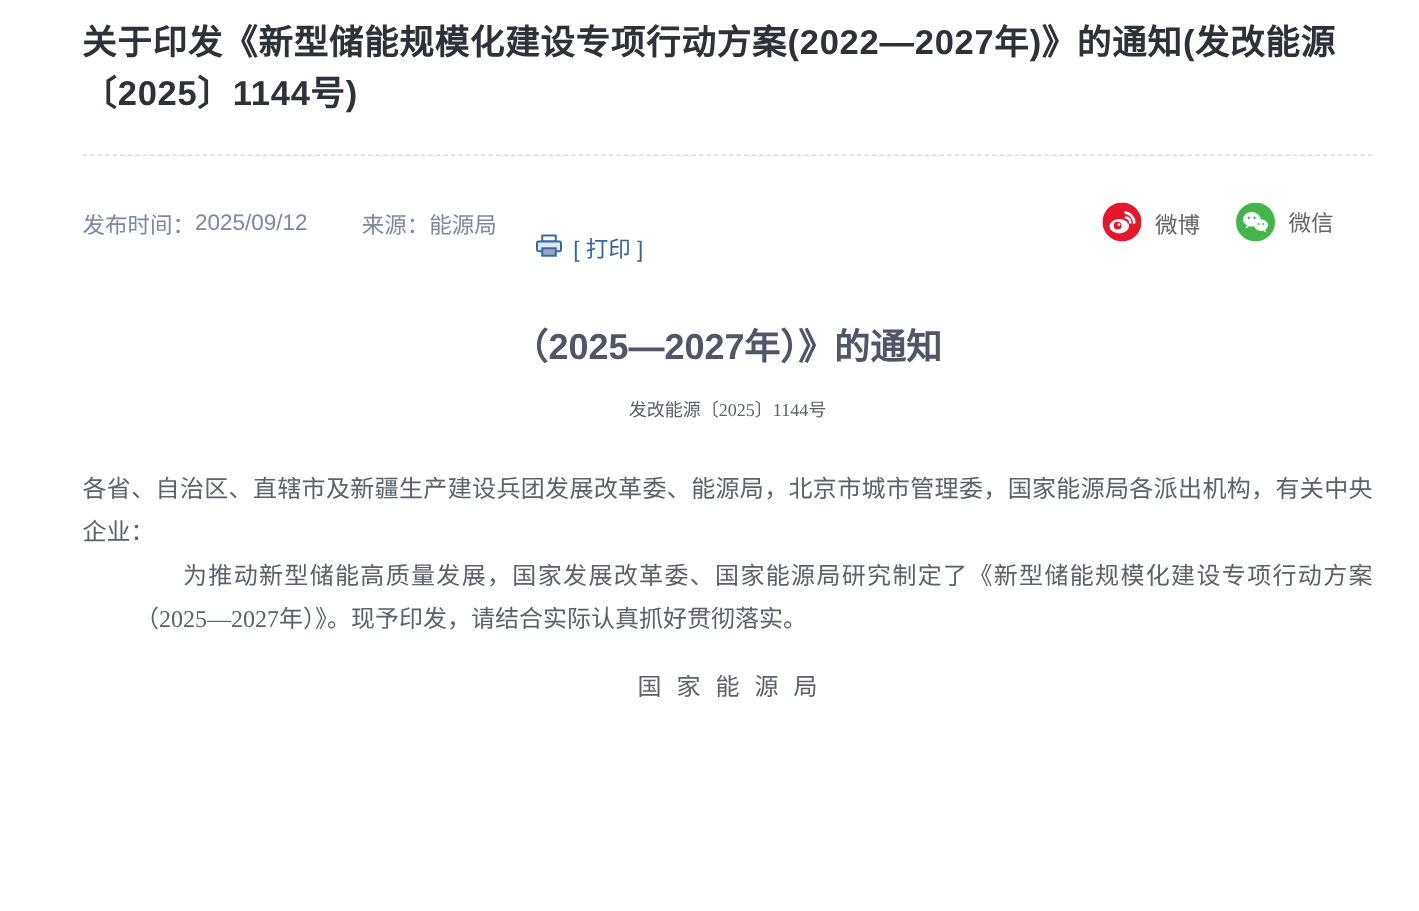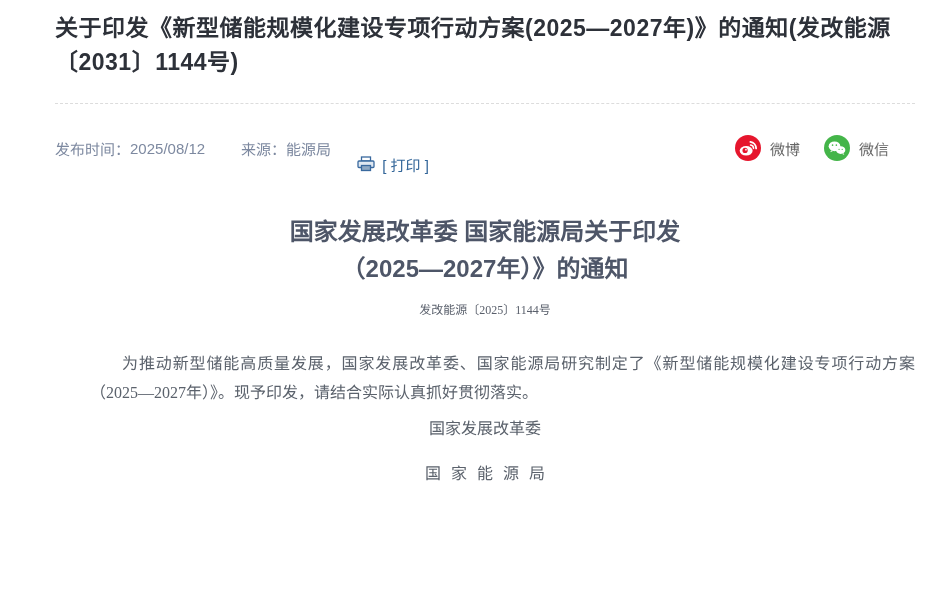--- a/index.html
+++ b/index.html
@@ -96,27 +96,27 @@
     font-family: "Liberation Serif", "DejaVu Serif", serif;
   }
   .signature .spread { word-spacing: 6px; margin-top: 17px; }
 </style>
 </head>
 <body>
 
 <div class="content">
 
   <div class="page-header">
-    <h1>关于印发《新型储能规模化建设专项行动方案(2025—2027年)》的通知(发改能源〔2031〕1144号)</h1>
+    <h1>关于印发《新型储能规模化建设专项行动方案(2022—2027年)》的通知(发改能源〔2025〕1144号)</h1>
   </div>
 
   <div class="meta-row">
     <div class="meta-item">
       <span>发布时间：</span>
-      <span>2025/08/12</span>
+      <span>2025/09/12</span>
     </div>
     <div class="meta-item meta-source">
       <span>来源：</span>
       <span>能源局</span>
     </div>
     <div class="print-button">
       <span>
         <svg width="18" height="16" viewBox="0 0 18 16">
           <rect x="4.5" y="1" width="9" height="4" fill="#ffffff" stroke="#39699e" stroke-width="1.3"></rect>
           <rect x="1" y="5" width="16" height="6.5" rx="1" fill="#dfe8f2" stroke="#39699e" stroke-width="1.3"></rect>
@@ -152,28 +152,27 @@
             <circle cx="13.9" cy="13.2" r="0.6" fill="#44b549"></circle>
             <circle cx="16.8" cy="13.2" r="0.6" fill="#44b549"></circle>
           </svg>
         </span>
         <span>微信</span>
       </div>
     </div>
   </div>
 
   <div class="doc-title">
-    <div>国家发展改革委 国家能源局关于印发</div>
     <div>（2025—2027年）》的通知</div>
   </div>
 
   <div class="doc-number">发改能源〔2025〕1144号</div>
 
   <div class="doc-body">
+    <p>各省、自治区、直辖市及新疆生产建设兵团发展改革委、能源局，北京市城市管理委，国家能源局各派出机构，有关中央企业：</p>
     <p class="indent">为推动新型储能高质量发展，国家发展改革委、国家能源局研究制定了《新型储能规模化建设专项行动方案（2025—2027年）》。现予印发，请结合实际认真抓好贯彻落实。</p>
   </div>
 
   <div class="signature">
-    <div>国家发展改革委</div>
     <div class="spread">国 家 能 源 局</div>
   </div>
 
 </div>
 
 </body></html>

